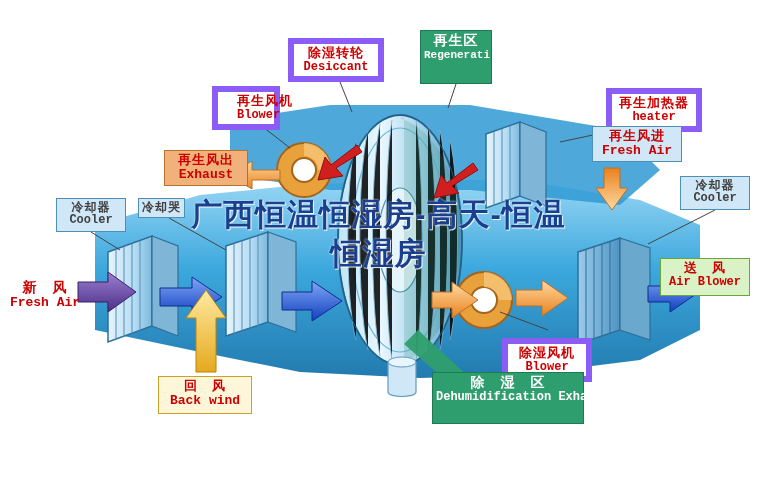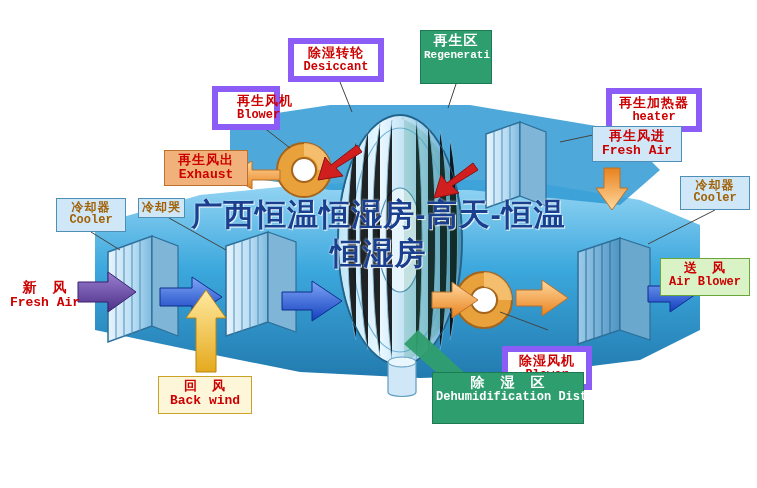--- a/index.html
+++ b/index.html
@@ -27,21 +27,21 @@
   
   .box-green   { background:#2f9e6e; border:1px solid #1d7a52; color:#ffffff; }
   .box-yellow  { background:#fdf6d8; border:1px solid #c9a227; }
   .box-orange  { background:#f0b27a; border:1px solid #b9712b; }
   .box-ltblue  { background:#cfe7f7; border:1px solid #4e8fb8; }
   .box-white   { background:#ffffff; border:6px solid #8b5cf6; }
   .box-plain   { background:transparent; border:none; }
   .box-ygreen  { background:#d9f2c6; border:1px solid #6aa63c; }
 
   .t-red   { color:#cc0000; }
-  .t-blue  { color:#a16207;text-align:center; }
+  .t-blue  { color:#404040;text-align:center; }
   .t-white { color:#ffffff; }
 
   
   #watermark {
     position:absolute;
     left:0; top:196px; width:757px;
     text-align:center;
     font-size:31px;
     font-weight:bold;
     color:#1b3f8f;
@@ -285,27 +285,27 @@
         <span class="cn" style="font-size: 12px;">冷却哭</span>
       </div>
       <div class="lbl box-plain t-red" style="left: 4px; top: 278px; width: 82px; min-height: 36px; padding: 2px 3px; z-index: 50;">
         <span class="cn" style="font-size: 14px;">新　风</span>
         <span class="en" style="font-size: 13px;">Fresh Air</span>
       </div>
       <div class="lbl box-ygreen t-red" style="left: 660px; top: 258px; width: 90px; min-height: 38px; padding: 2px 3px; z-index: 50;">
         <span class="cn" style="font-size: 13px;">送　风</span>
         <span class="en" style="font-size: 12px;">Air Blower</span>
       </div>
-      <div class="lbl box-white t-red" style="left: 502px; top: 346px; width: 90px; min-height: 34px; padding: 2px 3px; z-index: 50;">
+      <div class="lbl box-white t-red" style="left: 502px; top: 338px; width: 90px; min-height: 34px; padding: 2px 3px; z-index: 50;">
         <span class="cn" style="font-size: 13px;">除湿风机</span>
         <span class="en" style="font-size: 12px;">Blower</span>
       </div>
       <div class="lbl box-yellow t-red" style="left: 158px; top: 376px; width: 94px; min-height: 38px; padding: 2px 3px; z-index: 50;">
         <span class="cn" style="font-size: 13px;">回　风</span>
         <span class="en" style="font-size: 13px;">Back wind</span>
       </div>
       <div class="lbl box-green t-white" style="left: 432px; top: 372px; width: 152px; min-height: 52px; padding: 2px 3px; z-index: 50;">
         <span class="cn" style="font-size: 14px;">除　湿　区</span>
-        <span class="en" style="font-size: 12px;">Dehumidification District</span>
+        <span class="en" style="font-size: 12px;">Dehumidification Exhaust</span>
       </div>
     </div>
 
 </div>
 
 </body></html>

